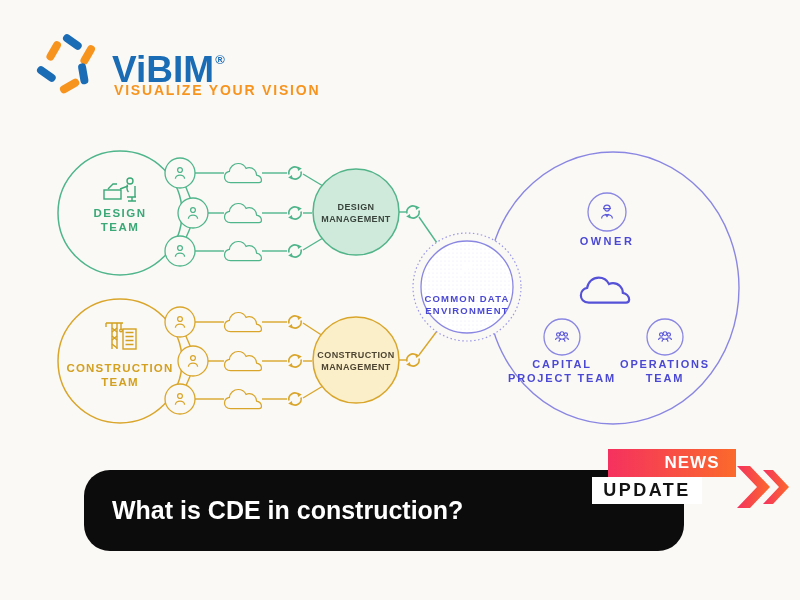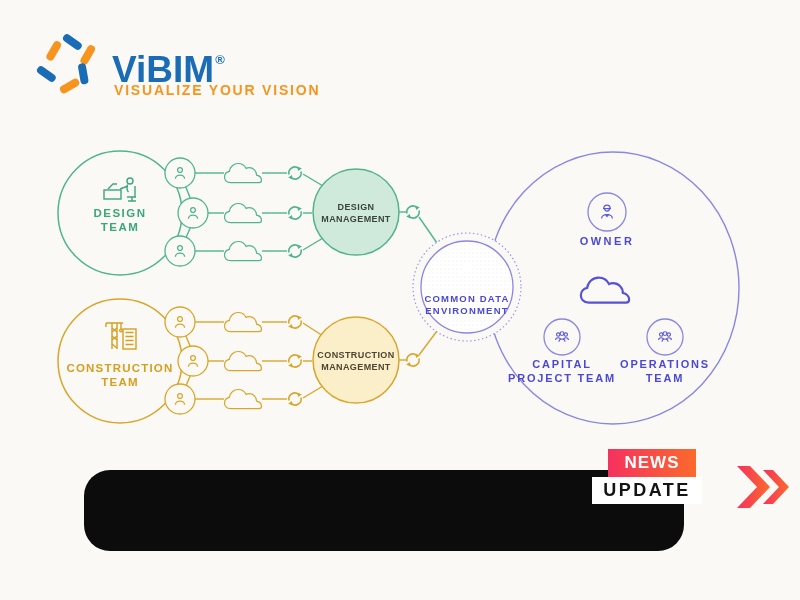--- a/index.html
+++ b/index.html
@@ -19,21 +19,21 @@
   
   .diagram{position:absolute;left:0;top:120px;width:800px;height:330px;}
   svg text{font-family:"Liberation Sans", sans-serif;font-weight:bold;}
   
   .title-bar{position:absolute;left:84px;top:470px;width:600px;height:81px;background:#0c0c0c;
              border-radius:26px;display:flex;flex-direction:column;justify-content:center;
              padding-left:28px;box-sizing:border-box;z-index:2;}
   .title-line{color:#ffffff;font-size:25px;font-weight:bold;line-height:31px;}
   .news-badge{position:absolute;left:608px;top:449px;width:88px;height:28px;z-index:4;
               background:linear-gradient(90deg,#f5315f,#fb6a2b);display:flex;align-items:center;
-              justify-content:center;color:#fff;font-size:17px;font-weight:bold;letter-spacing:1px;}
+              justify-content:center;color:#fff;font-size:17px;font-weight:bold;letter-spacing:1px;padding-left:40px;}
   .update-box{position:absolute;left:592px;top:477px;width:110px;height:27px;background:#ffffff;z-index:3;
               display:flex;align-items:center;justify-content:center;color:#141414;font-size:18px;
               font-weight:600;letter-spacing:2.5px;}
   .chevrons{position:absolute;left:737px;top:464px;z-index:3;}
 </style>
 </head>
 <body>
 
 <div class="stage">
 
@@ -288,20 +288,21 @@
       <g stroke="#5b58da" stroke-width="1.1">
         <use href="#icon-team" x="665" y="337"></use>
       </g>
       <text x="665" y="368" text-anchor="middle" font-size="11" letter-spacing="1.8" fill="#4b49d4">OPERATIONS</text>
       <text x="665" y="382" text-anchor="middle" font-size="11" letter-spacing="1.8" fill="#4b49d4">TEAM</text>
     </g>
   </svg>
   </div>
 
   <div class="title-bar">
+    <div class="title-line">What is CDE in construction?</div>
   </div>
 
   <div class="news-badge">NEWS</div>
   <div class="update-box">UPDATE</div>
 
   <svg class="chevrons" width="56" height="48" viewBox="0 0 56 48">
     <defs>
       <linearGradient id="chevgrad" x1="0" y1="0" x2="1" y2="0">
         <stop offset="0" stop-color="#f5315f"></stop>
           <stop offset="1" stop-color="#fb6a2b"></stop>

